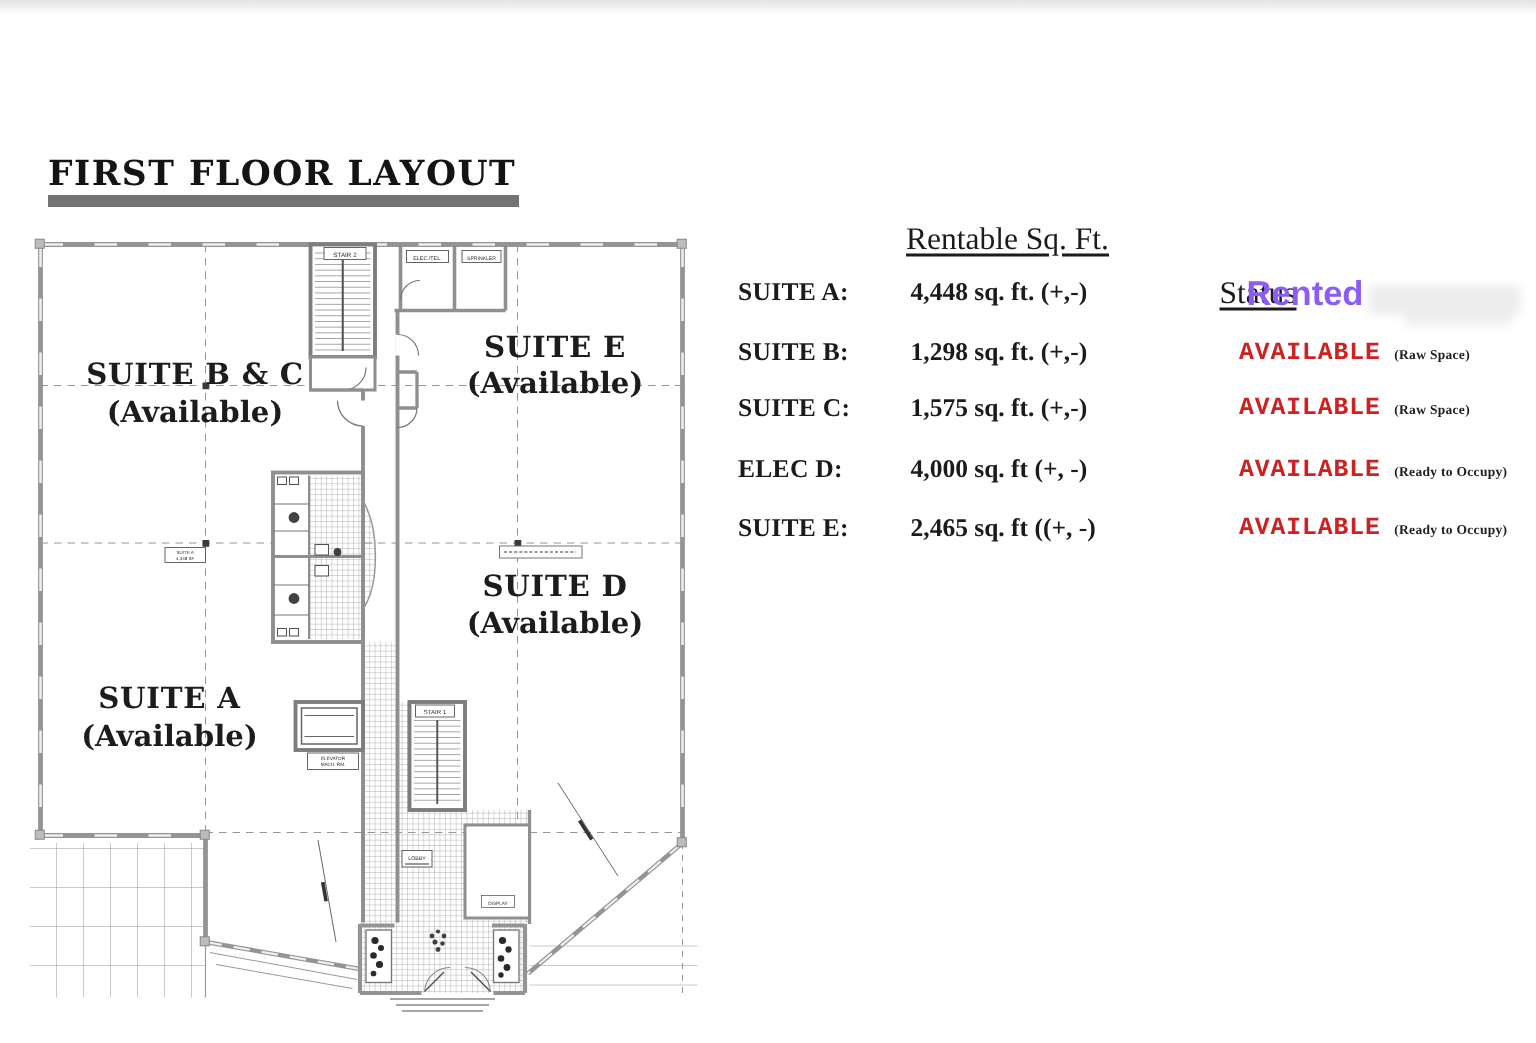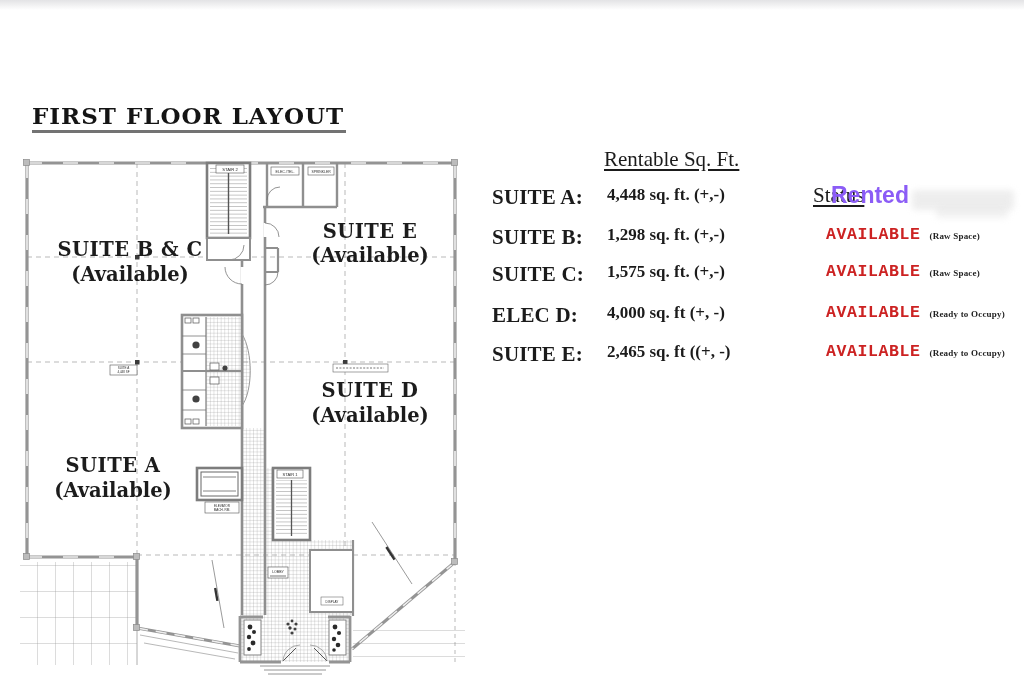--- a/index.html
+++ b/index.html
@@ -2,29 +2,29 @@
 <html><head>
 <meta charset="utf-8">
 <style>
   html,body{margin:0;padding:0;background:#fff;}
   .page{position:relative;width:1024px;height:695px;background:#ffffff;overflow:hidden;
         font-family:"Liberation Serif",serif;color:#1b1b1b;}
   .top-gradient{position:absolute;left:0;top:0;width:1024px;height:10px;
         background:linear-gradient(#e3e3e5,#ffffff);}
   .page-title{position:absolute;left:32px;top:102px;
         font-family:"DejaVu Serif",serif;font-weight:bold;font-size:23px;letter-spacing:1px;
-        color:#141414;border-bottom:3px solid #737373;padding:0 2px 1px 0;}
+        color:#141414;border-bottom:8px solid #737373;padding:0 2px 1px 0;}
   
   .listings{position:absolute;left:480px;top:145px;width:544px;height:240px;}
   .col-header{position:absolute;top:2px;font-weight:normal;font-size:21px;
         text-decoration:underline;text-underline-offset:3px;}
   .col-header.sqft{left:124px;}
   .col-header.status{left:333px;padding-right:8px;margin-top:36px;}
   .row{position:absolute;left:0;width:544px;height:22px;}
-  .row .suite{position:absolute;left:12px;font-weight:bold;font-size:21px;letter-spacing:.2px;}
+  .row .suite{position:absolute;left:12px;font-weight:bold;font-size:17px;letter-spacing:.2px;}
   .row .sqft{position:absolute;left:127px;font-weight:bold;font-size:17px;}
   .row .status{position:absolute;left:346px;white-space:nowrap;}
   .status-available{font-family:Liberation Mono, monospace;font-weight:bold;font-size:16.5px;
         letter-spacing:.6px;color:#cc2222;}
   .status-rented{font-family:"Liberation Sans",sans-serif;font-weight:bold;font-size:23px;
         color:#8b5cf6;left:351px !important;top:-3px;}
   .note{font-family:"Liberation Serif",serif;font-weight:bold;font-size:9px;
         letter-spacing:.2px;color:#1f1f1f;margin-left:9px;}
   .ghost{position:absolute;background:#d9d9d9;border-radius:4px;filter:blur(3px);}
   .ghost.g1{left:912px;top:190px;width:102px;height:20px;opacity:.45;}

